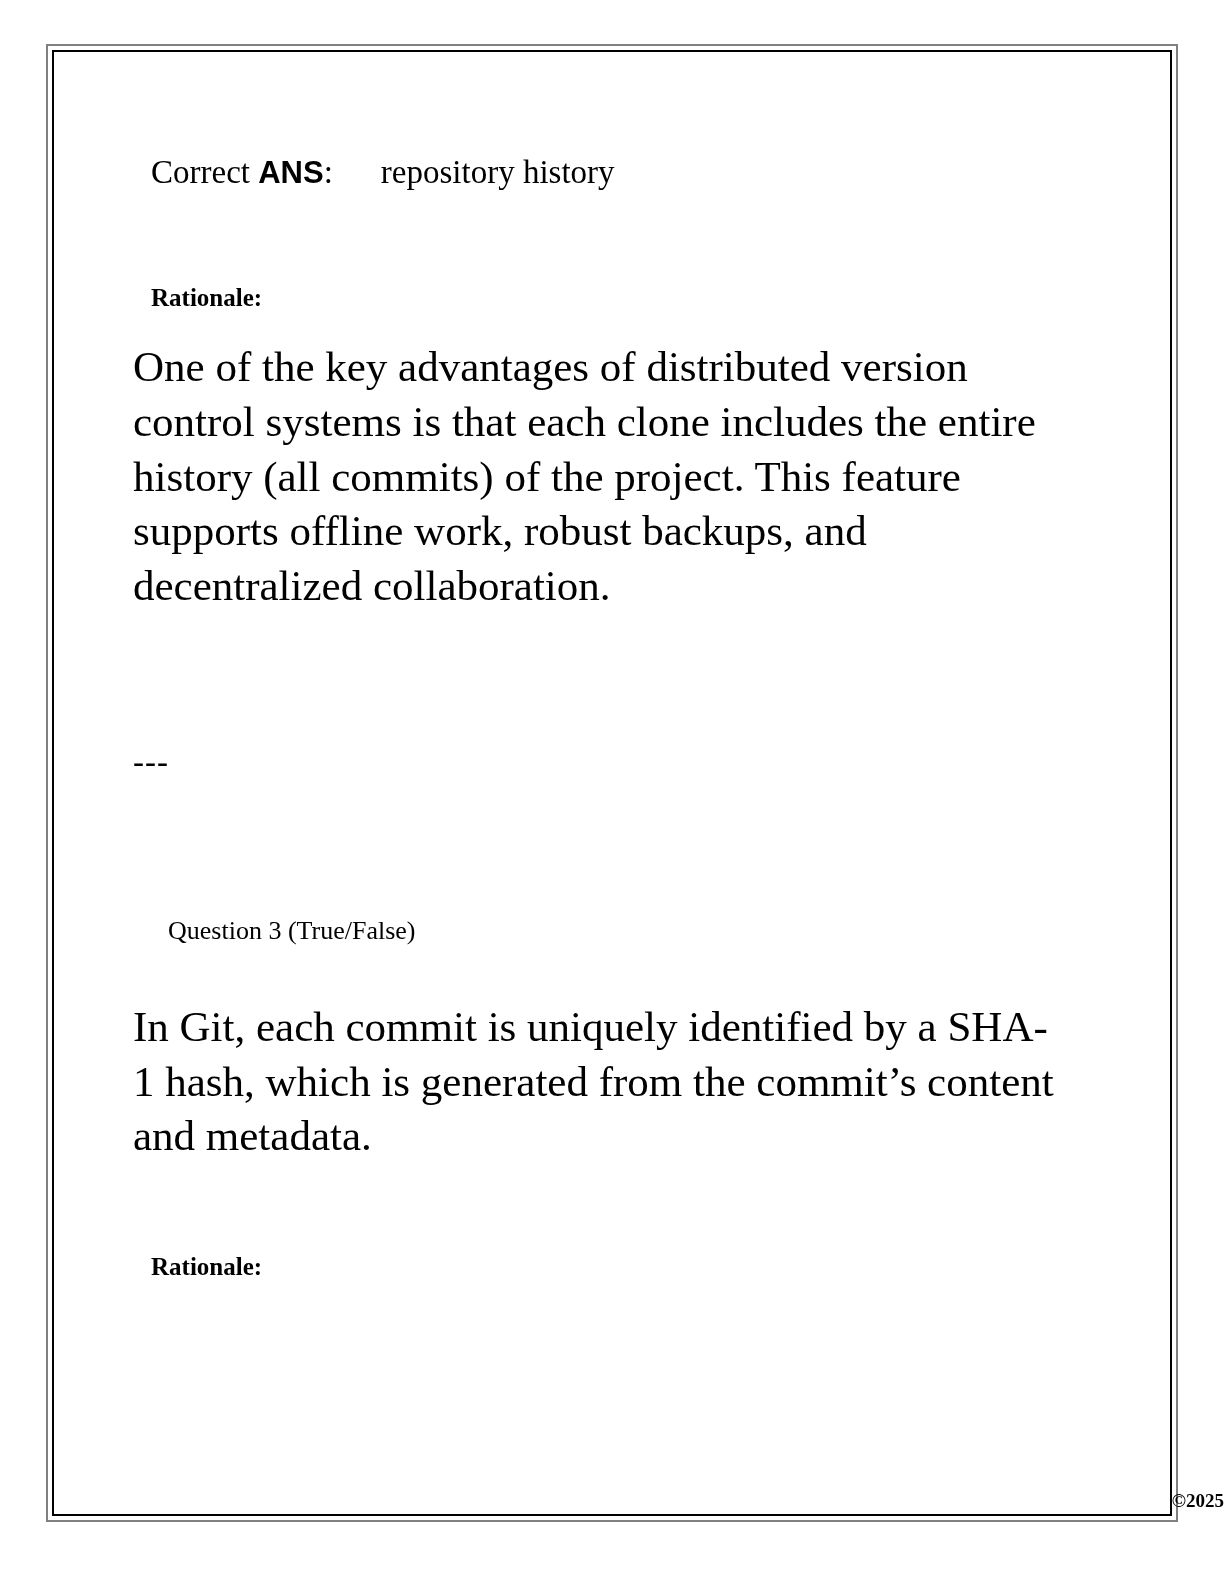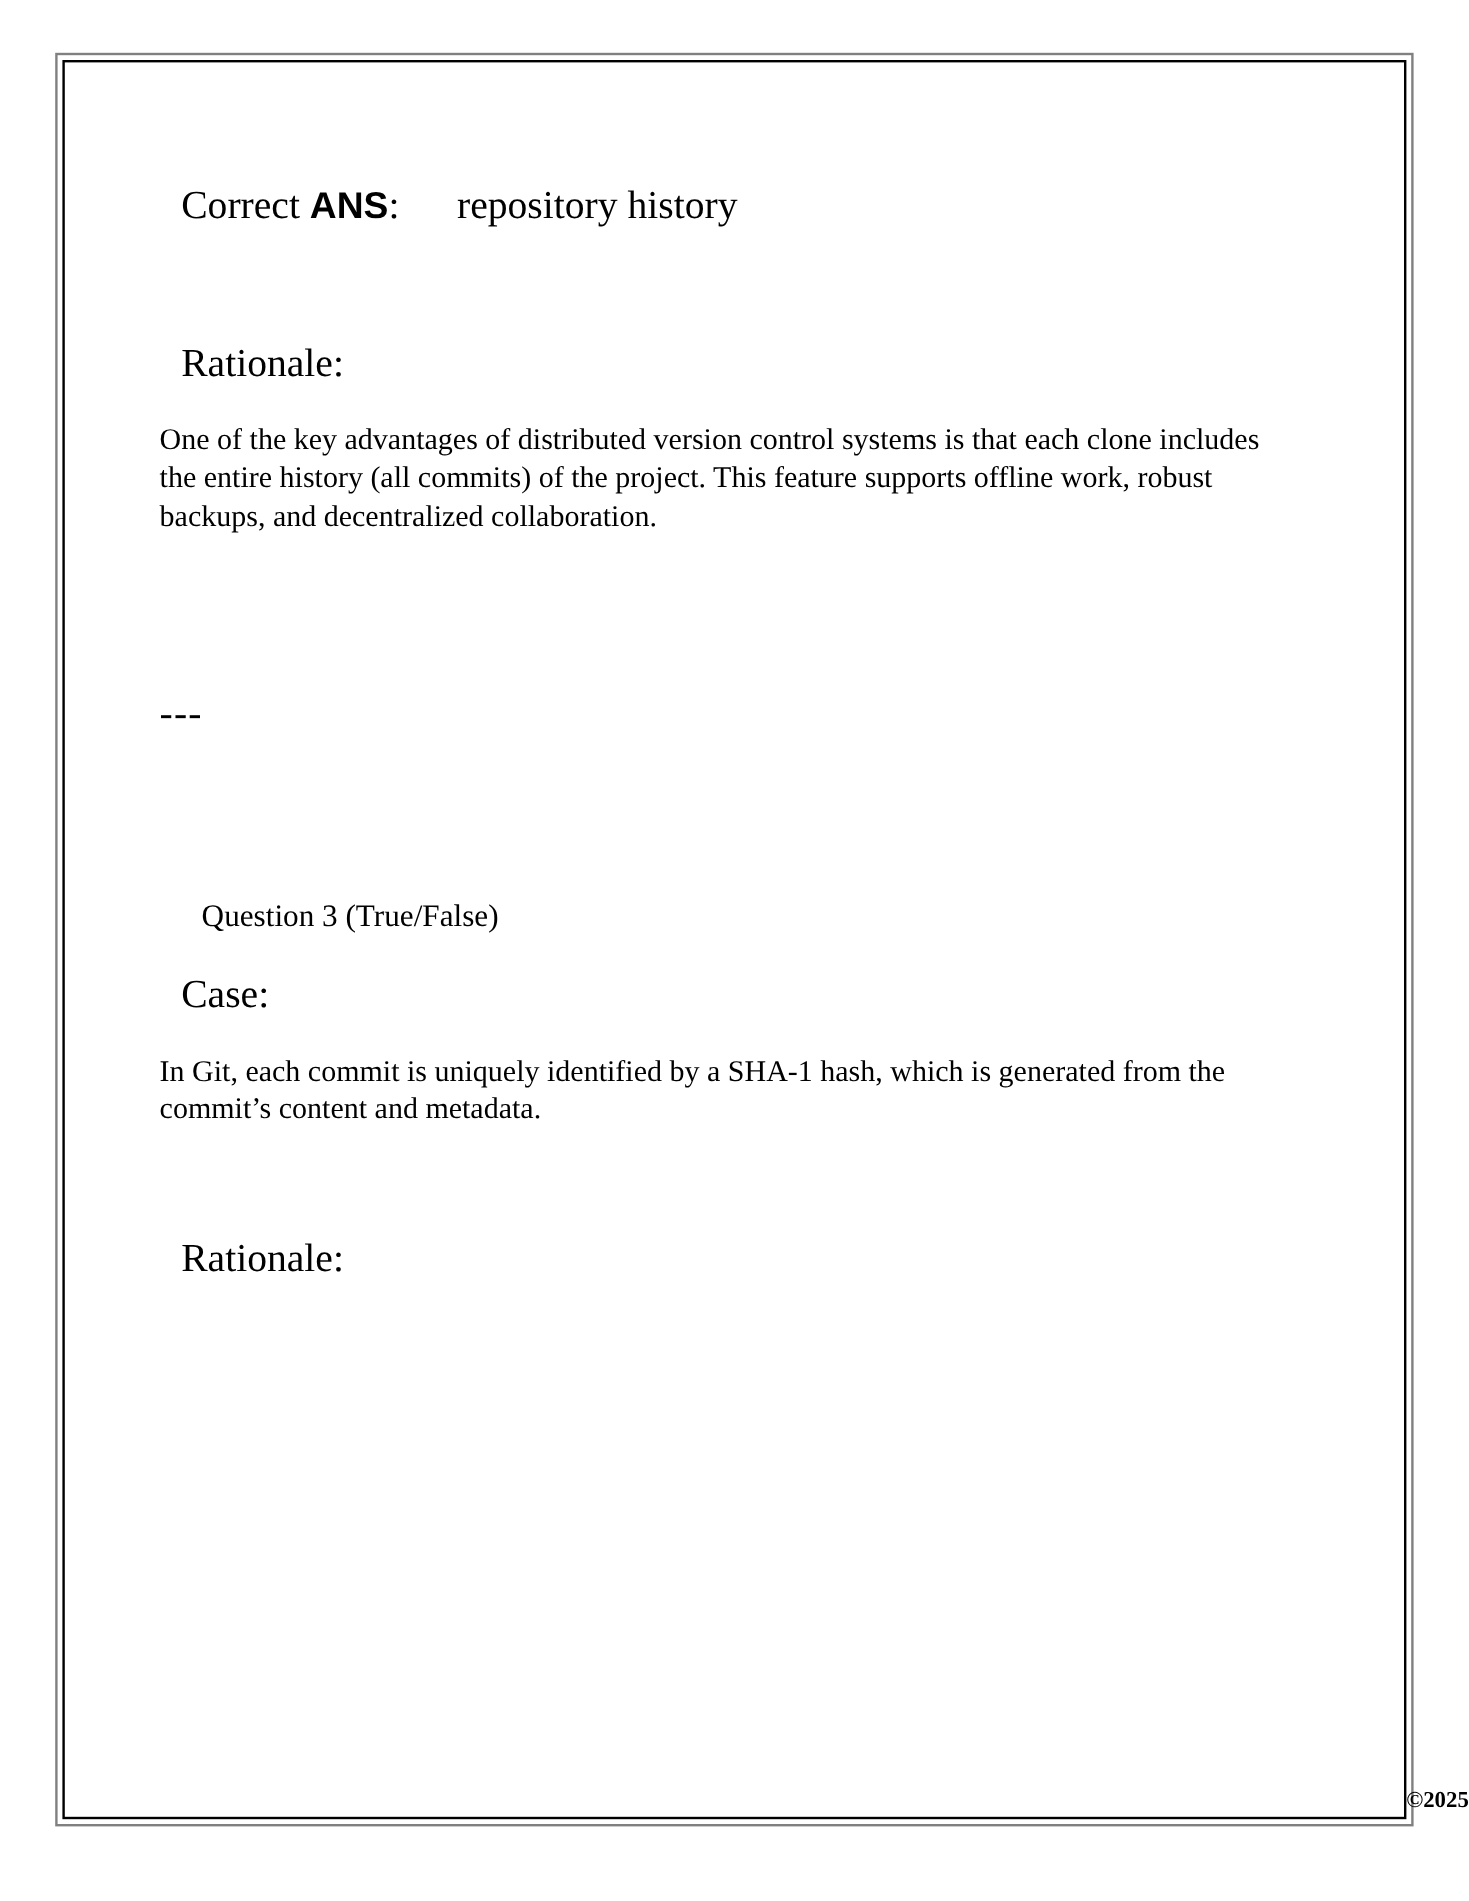--- a/index.html
+++ b/index.html
@@ -49,26 +49,27 @@
   .ans-line .ans-bold {
     font-family: "Liberation Sans", sans-serif;
     font-weight: bold;
     font-size: 31px;
   }
   .ans-value {
     display: inline-block;
     margin-left: 48px;
   }
   .heading {
-    font-size: 33px;
+    font-size: 25px;
     line-height: 1.35;
     margin-left: 18px;
+    font-weight: bold;
   }
   .para {
-    font-size: 25px;
+    font-size: 43px;
     line-height: 1.27;
     margin-left: 0px;
     width: 935px;
   }
   .divider-dashes {
     font-size: 33px;
     line-height: 1.2;
     letter-spacing: 1px;
   }
   .q-title {
@@ -115,21 +116,20 @@
 
     <div class="divider-dashes">---</div>
 
     <div class="spacer-xl"></div>
     <div class="spacer-m"></div>
 
     <div class="q-title">Question 3 (True/False)</div>
 
     <div class="spacer-s"></div>
 
-    <div class="heading">Case:</div>
 
     <div class="spacer-s"></div>
 
     <div class="para">In Git, each commit is uniquely identified by a SHA-1 hash, which is generated from the commit’s content and metadata.</div>
 
     <div class="spacer-xl"></div>
 
     <div class="heading">Rationale:</div>
 
     <div class="spacer-s"></div>

